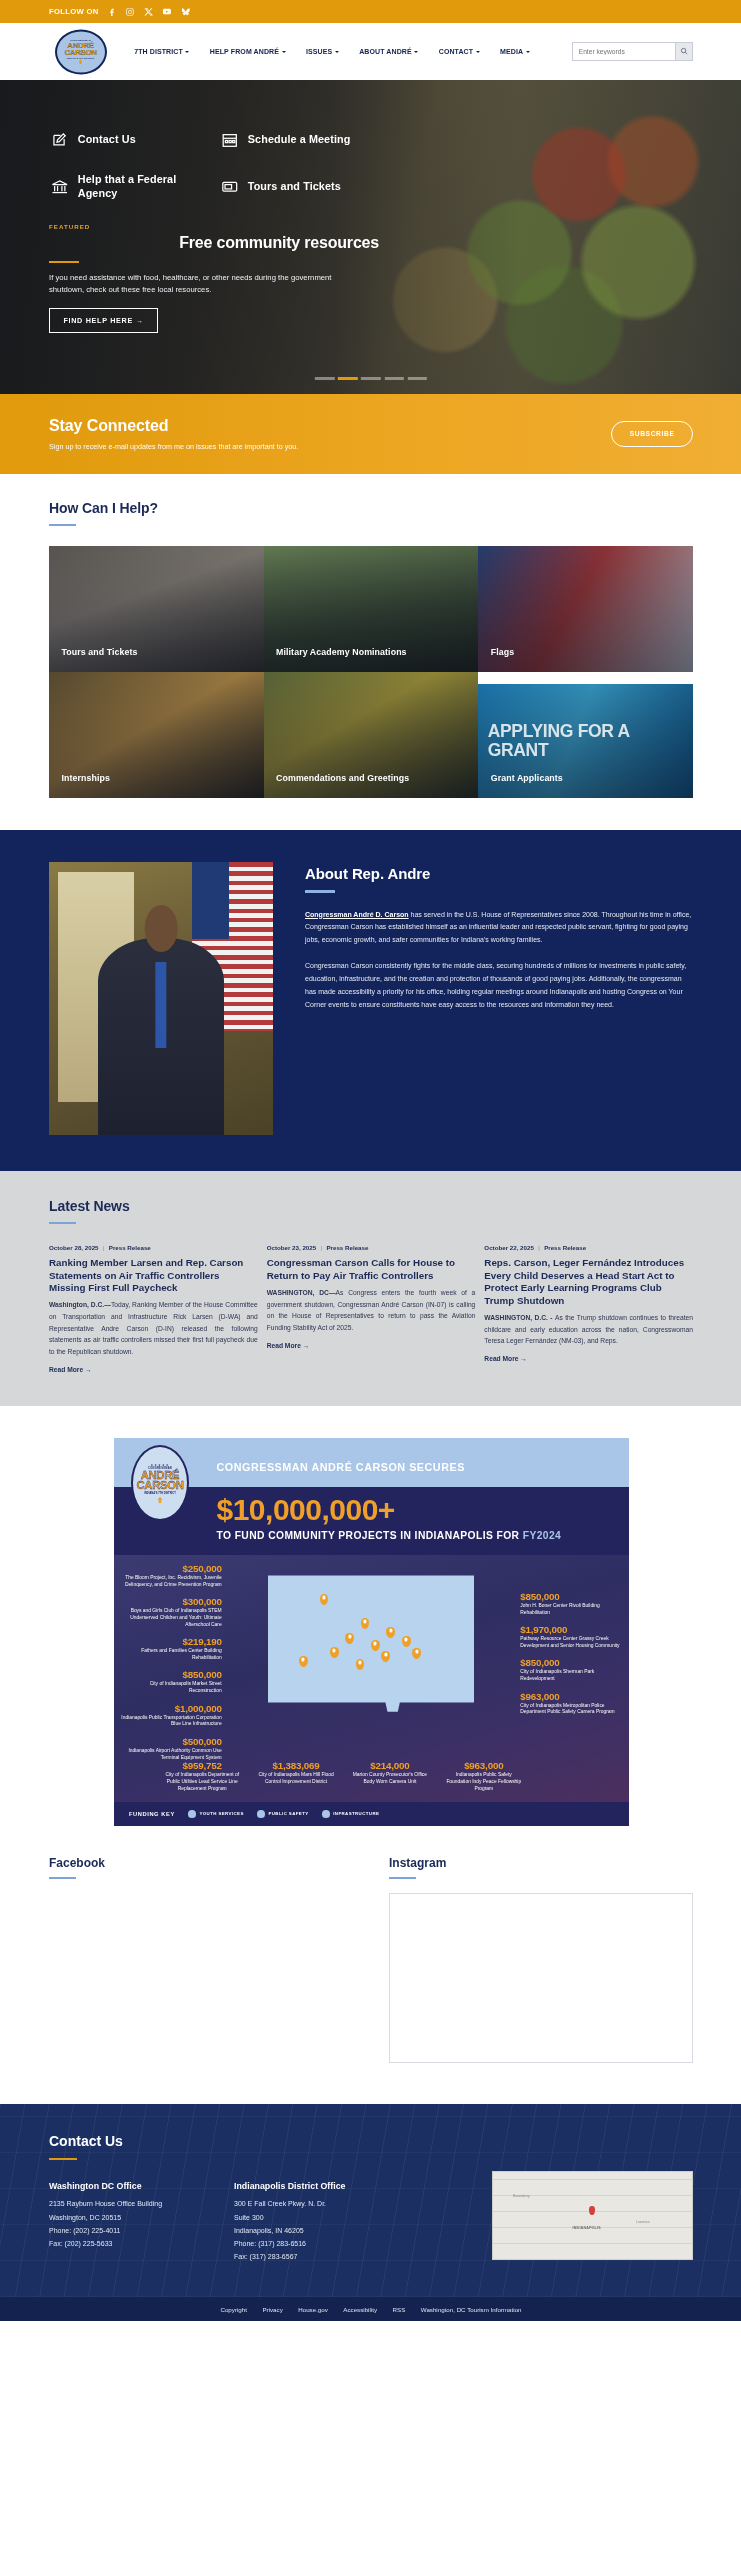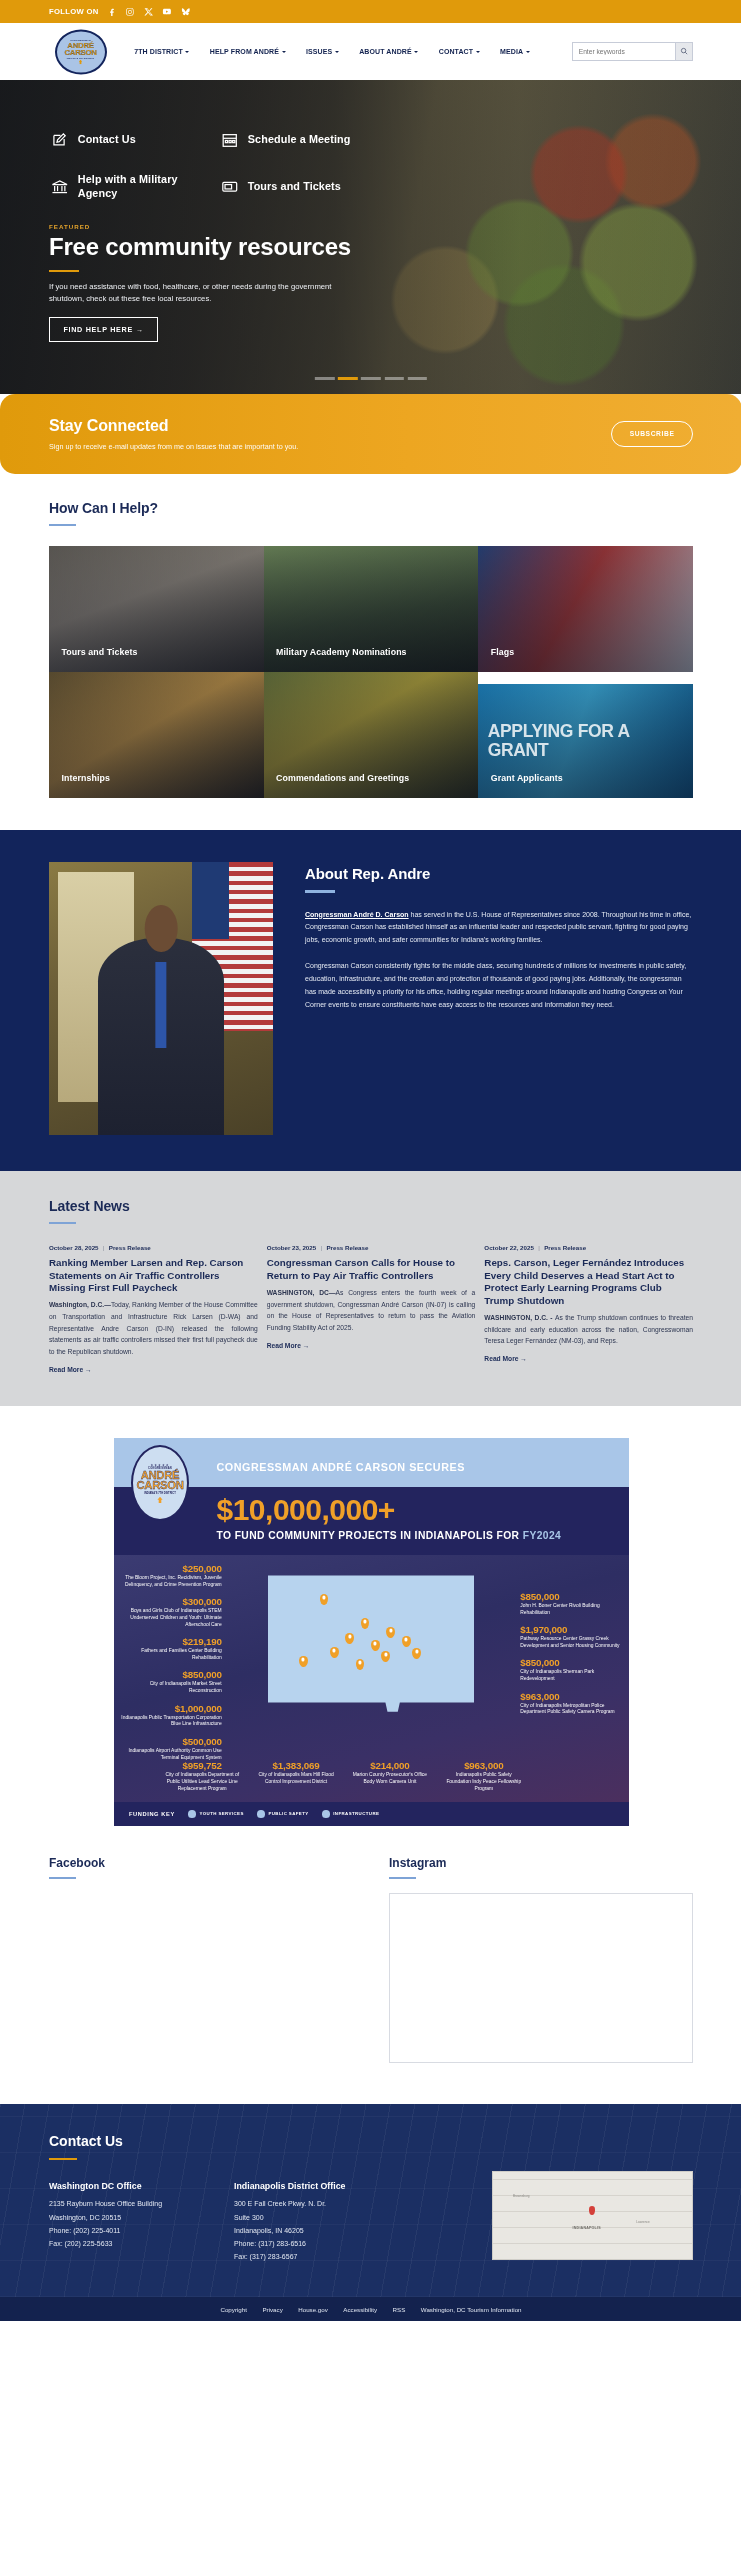--- a/index.html
+++ b/index.html
@@ -113,22 +113,22 @@
   .quick-item .qi-icon svg { width:17.5px; height:17.5px; stroke:#fff; fill:none; stroke-width:1.7; }
   .quick-item .qi-label {
     font-size:10.8px; font-weight:600; line-height:1.22; letter-spacing:0.1px;
   }
   .featured-block { margin-top:13.4px; max-width:330px; }
   .featured-tag {
     color:#e2a22b; font-size:6.2px; font-weight:bold; letter-spacing:1px;
     text-transform:uppercase;
   }
   .featured-title {
-    color:#fff; font-size:24px; font-weight:bold; line-height:1.12;
-    margin-top:4.1px; letter-spacing:-0.2px;
+    color:#fff; font-size:16px; font-weight:bold; line-height:1.12;
+    margin-top:4.1px; letter-spacing:-0.2px;text-align:right;
   }
   .featured-rule { width:30px; height:2.1px; background:#e09a0b; margin:8.2px 0 9.3px; }
   .featured-desc {
     color:#eef0f4; font-size:7.7px; line-height:1.62; max-width:309px;
   }
   .featured-btn {
     display:inline-block; margin-top:11.3px; border:1px solid #fff; color:#fff;
     padding:6.7px 13.4px; font-size:7.2px; font-weight:bold; letter-spacing:0.7px;
     cursor:pointer; background:transparent;
     font-family:"Liberation Sans", sans-serif;
@@ -136,21 +136,21 @@
   .hero-dots {
     position:absolute; bottom:14.4px; left:50%; transform:translateX(-50%);
     display:flex; gap:3.6px; z-index:4;
   }
   .hero-dots .dot { width:19.6px; height:2.6px; background:rgba(255,255,255,.42); cursor:pointer; }
   .hero-dots .dot.active { background:#e09a0b; }
 
   
   .stay {
     background:linear-gradient(90deg,#e09a0b 0%,#eda621 55%,#f0ae33 100%);
-    padding:23px 49px; display:flex; align-items:center;border-radius:15px;
+    padding:23px 49px; display:flex; align-items:center;
   }
   .stay-text { flex:1; }
   .stay-title { color:#fff; font-size:16px; font-weight:600; letter-spacing:-0.1px; }
   .stay-sub { color:#fff; font-size:7.2px; margin-top:6.7px; opacity:.97; }
   .stay-btn {
     border:1px solid #fff; color:#fff; background:transparent;
     border-radius:19.6px; padding:8.2px 17.5px; font-size:6.7px; font-weight:bold;
     letter-spacing:0.6px; cursor:pointer; font-family:"Liberation Sans", sans-serif;
   }
 
@@ -509,21 +509,21 @@
         <span class="qi-icon">
           <svg viewBox="0 0 24 24">
               <path d="M2 9L12 4l10 5H2z"></path>
               <line x1="5" y1="11" x2="5" y2="18"></line>
               <line x1="9" y1="11" x2="9" y2="18"></line>
               <line x1="15" y1="11" x2="15" y2="18"></line>
               <line x1="19" y1="11" x2="19" y2="18"></line>
               <line x1="2" y1="20" x2="22" y2="20"></line>
             </svg>
         </span>
-        <span class="qi-label">Help with a Military Agency</span>
+        <span class="qi-label">Help that a Federal Agency</span>
       </div>
       <div class="quick-item">
         <span class="qi-icon">
           <svg viewBox="0 0 24 24">
               <rect x="2.5" y="6" width="19" height="12" rx="1.5"></rect>
               <rect x="5.5" y="9" width="9" height="6"></rect>
             </svg>
         </span>
         <span class="qi-label">Tours and Tickets</span>
       </div>

